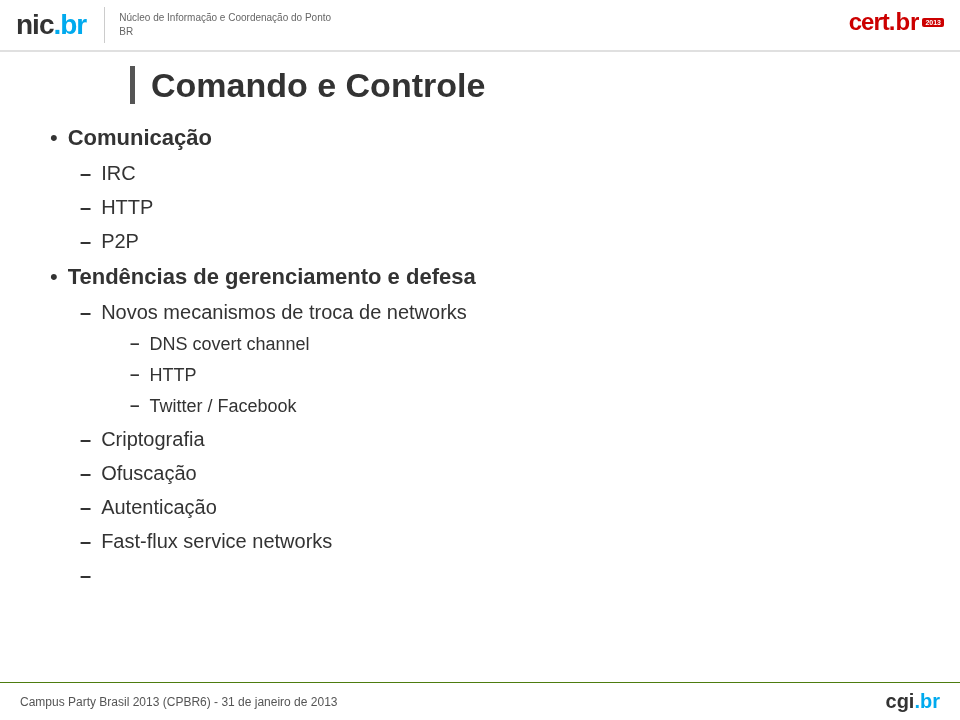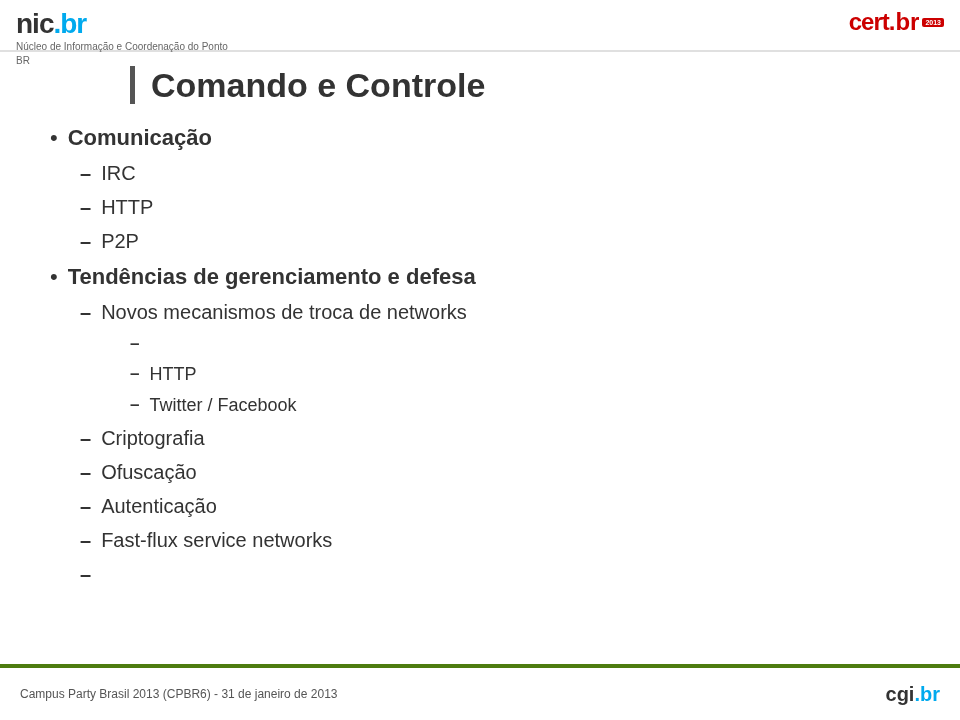--- a/index.html
+++ b/index.html
@@ -9,25 +9,25 @@
       height: 720px;
       background: #ffffff;
       font-family: Arial, Helvetica, sans-serif;
       position: relative;
       overflow: hidden;
     }
 
     
     .header {
       display: flex;
+      align-items: center;
       padding: 8px 16px;
       border-bottom: 2px solid #e0e0e0;
       height: 52px;
       position: relative;
-      flex-direction: column;
     }
 
     .header-logo-nic {
       display: flex;
       align-items: center;
       margin-right: 18px;
     }
 
     .header-divider {
       width: 1px;
@@ -54,22 +54,22 @@
     
     .footer {
       position: absolute;
       bottom: 0;
       left: 0;
       right: 0;
       display: flex;
       align-items: center;
       justify-content: space-between;
       padding: 8px 20px;
-      border-top: 4px solid #4d7c0f;
-      height: 56px;
+      border-top: 1px solid #4d7c0f;
+      height: 38px;
       gap: 37px;
     }
 
     .footer-text {
       font-size: 12px;
       color: #555;
     }
 
     
     .slide {
@@ -183,20 +183,21 @@
       <span class="item-text-bold">Tendências de gerenciamento e defesa</span>
     </div>
 
     <div class="row indent-1">
       <span class="dash-bullet">–</span>
       <span class="item-text-md">Novos mecanismos de troca de networks</span>
     </div>
 
     <div class="row indent-2">
       <span class="dash-bullet" style="font-size:17px;">–</span>
+      <span class="item-text-sm">DNS covert channel</span>
     </div>
 
     <div class="row indent-2">
       <span class="dash-bullet" style="font-size:17px;">–</span>
       <span class="item-text-sm">HTTP</span>
     </div>
 
     <div class="row indent-2">
       <span class="dash-bullet" style="font-size:17px;">–</span>
       <span class="item-text-sm">Twitter / Facebook</span>

